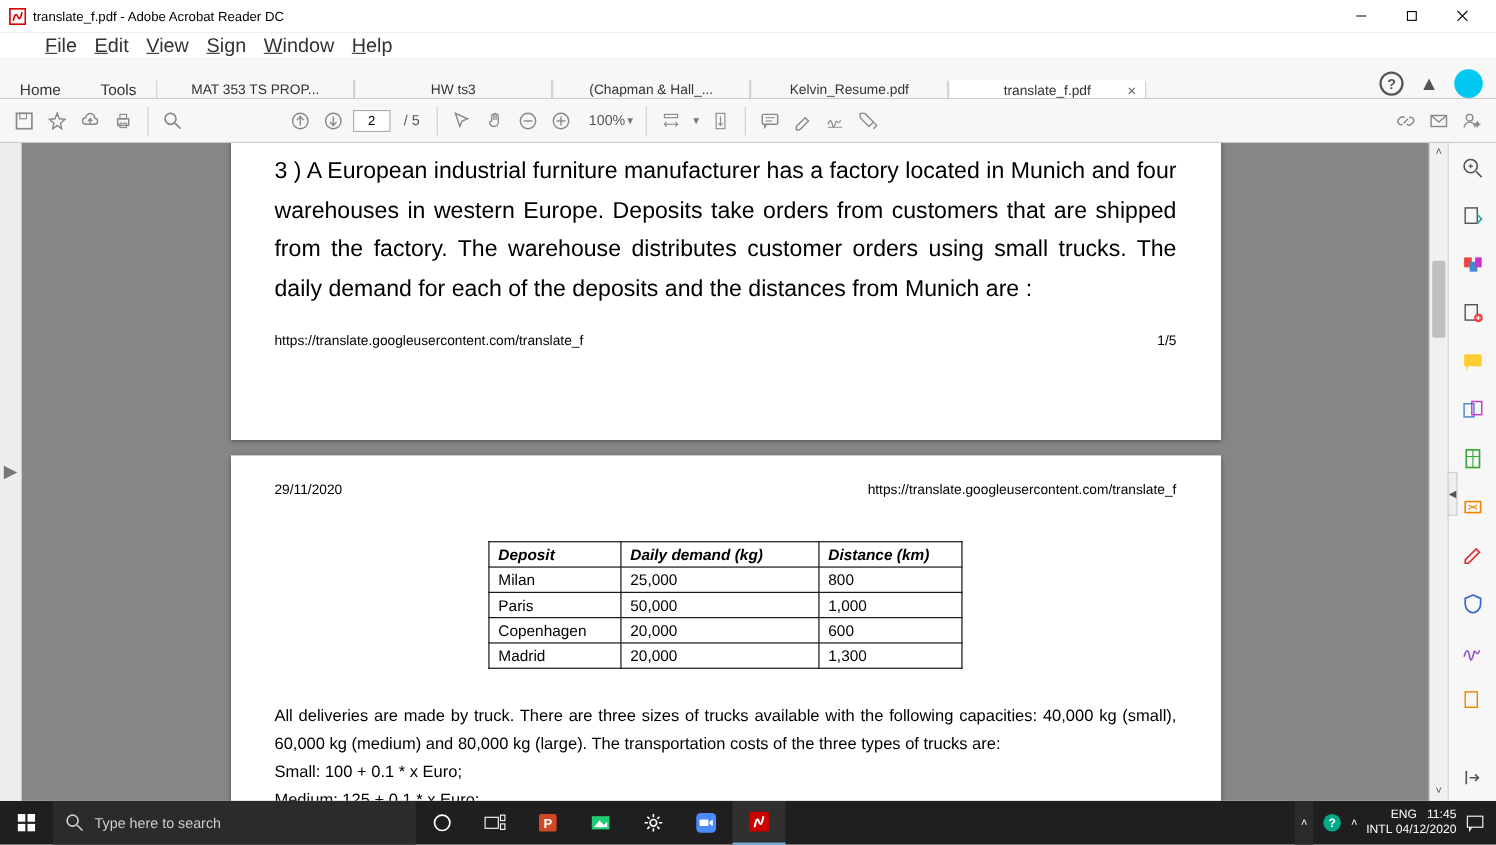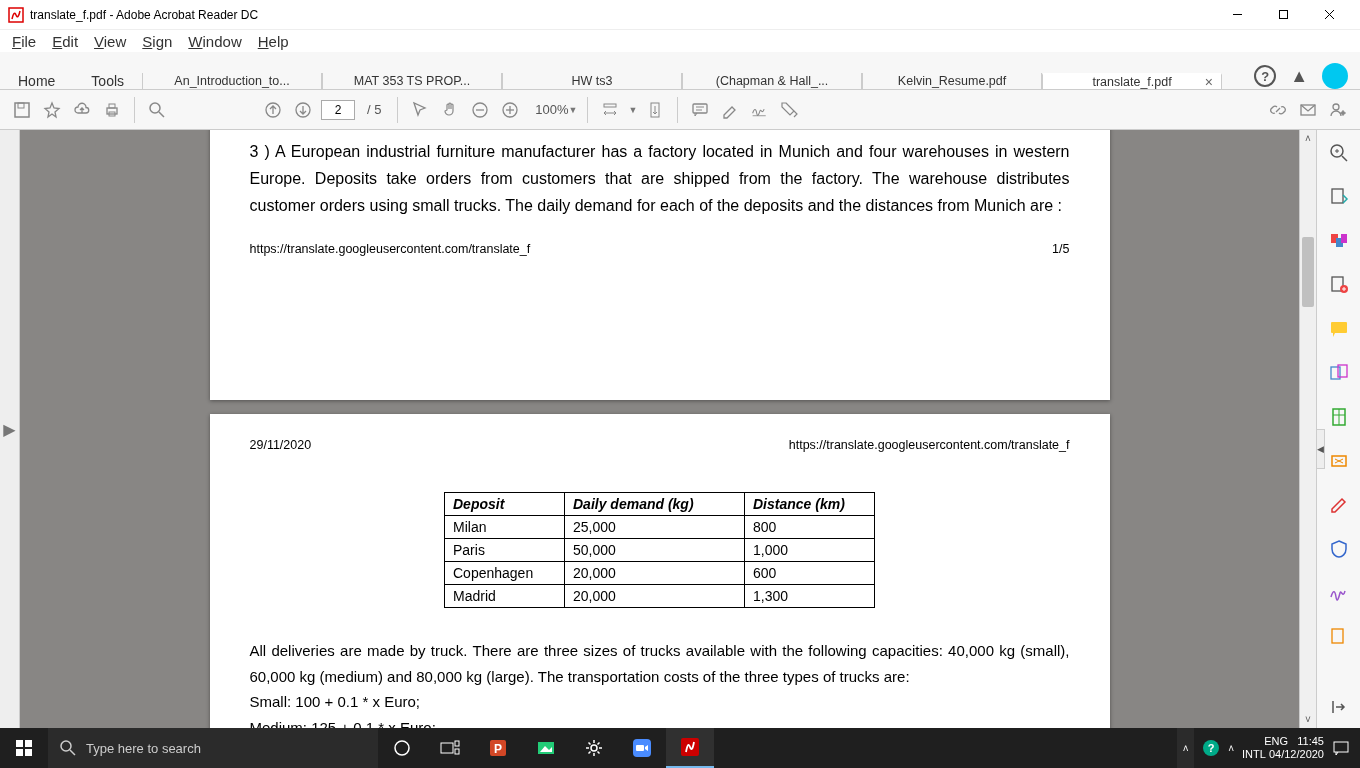--- a/index.html
+++ b/index.html
@@ -6,21 +6,21 @@
 html, body { width: 1360px; height: 768px; overflow: hidden; background: #fff; }
 
 
 .titlebar { height: 30px; background: #fff; display: flex; align-items: center; padding: 0 8px; border-bottom: 1px solid #eee; }
 .titlebar .app-icon { width: 16px; height: 16px; margin-right: 6px; }
 .titlebar .title { font-size: 12px; color: #000; flex: 1; }
 .titlebar .win-btns { display: flex; gap: 0; }
 .titlebar .win-btn { width: 46px; height: 30px; display: flex; align-items: center; justify-content: center; color: #000; }
 
 
-.menubar { height: 22px; background: #fff; display: flex; align-items: center; padding: 0 4px; font-size: 15px; color: #333; }
+.menubar { height: 22px; background: #fff; display: flex; align-items: center; padding: 0 4px; font-size: 18px; color: #333; margin-left: 29px; }
 .menubar .menu-item { padding: 2px 8px; }
 .menubar .menu-item u { text-decoration: underline; }
 
 
 .tabs-row { height: 38px; background: #f7f7f7; border-bottom: 1px solid #ccc; display: flex; align-items: flex-end; }
 .tabs-row .home-tools { display: flex; align-items: center; }
 .tabs-row .ht { padding: 0 18px; font-size: 14px; color: #333; display: flex; align-items: center; }
 .doc-tabs { flex: 1; display: flex; }
 .doc-tab { flex: 0 0 180px; border-right: 1px solid #ccc; border-left: 1px solid #ccc; display: flex; align-items: center; justify-content: center; font-size: 12.5px; color: #333; position: relative; background: #f7f7f7; }
 .doc-tab:first-child { border-left: 1px solid #ccc; }
@@ -54,21 +54,21 @@
 .scrollbar-v .down { position: absolute; bottom: 0; width: 100%; }
 .right-rail { width: 44px; background: #f7f7f7; border-left: 1px solid #ccc; display: flex; flex-direction: column; align-items: center; padding-top: 10px; gap: 18px; position: relative; }
 .right-rail .r-ico { width: 26px; height: 26px; display: flex; align-items: center; justify-content: center; color: #555; }
 .right-rail .collapse { position: absolute; left: -1px; top: 50%; width: 9px; height: 40px; background: #eee; border: 1px solid #ccc; display: flex; align-items: center; justify-content: center; font-size: 9px; color: #555; }
 
 
 .page { background: #fff; margin: 0 auto 14px auto; width: 900px; box-shadow: 0 1px 4px rgba(0,0,0,.4); position: absolute; left: 50%; transform: translateX(-50%); }
 .page.p1 { top: -10px; height: 280px; }
 .page.p2 { top: 284px; height: 440px; }
 
-.p1 .body-text { padding: 18px 40px 0 40px; font-family: Arial, sans-serif; font-size: 16px; line-height: 1.7; text-align: justify; color: #000; }
+.p1 .body-text { padding: 18px 40px 0 40px; font-family: Arial, sans-serif; font-size: 21px; line-height: 1.7; text-align: justify; color: #000; }
 .p1 .footer { display: flex; justify-content: space-between; padding: 22px 40px 20px 40px; font-size: 12.5px; color: #000; font-family: Arial, sans-serif; }
 
 .p2 .header { display: flex; justify-content: space-between; padding: 24px 40px 0 40px; font-size: 12.5px; font-family: Arial, sans-serif; }
 .p2 table { margin: 40px auto 0 auto; border-collapse: collapse; font-family: Arial, sans-serif; font-size: 14px; }
 .p2 th, .p2 td { border: 1.5px solid #000; padding: 3px 8px; text-align: left; }
 .p2 th { font-style: italic; font-weight: bold; margin-top: 15px; }
 .p2 th.c1, .p2 td.c1 { width: 120px; }
 .p2 th.c2, .p2 td.c2 { width: 180px; }
 .p2 th.c3, .p2 td.c3 { width: 130px; }
 .p2 .body-text { padding: 30px 40px 0 40px; font-family: Arial, sans-serif; font-size: 15px; line-height: 1.7; text-align: justify; color: #000; }
@@ -121,23 +121,20 @@
   <div class="menu-item"><u>W</u>indow</div>
   <div class="menu-item"><u>H</u>elp</div>
 </div>
 
 <div class="tabs-row">
   <div class="home-tools">
     <div class="ht">Home</div>
     <div class="ht">Tools</div>
   </div>
   <div class="doc-tabs">
-    <div class="doc-tab">
-        <span>An_Introduction_to...</span>
-      </div>
     <div class="doc-tab">
         <span>MAT 353 TS PROP...</span>
       </div>
     <div class="doc-tab">
         <span>HW ts3</span>
       </div>
     <div class="doc-tab">
         <span>(Chapman &amp; Hall_...</span>
       </div>
     <div class="doc-tab">

